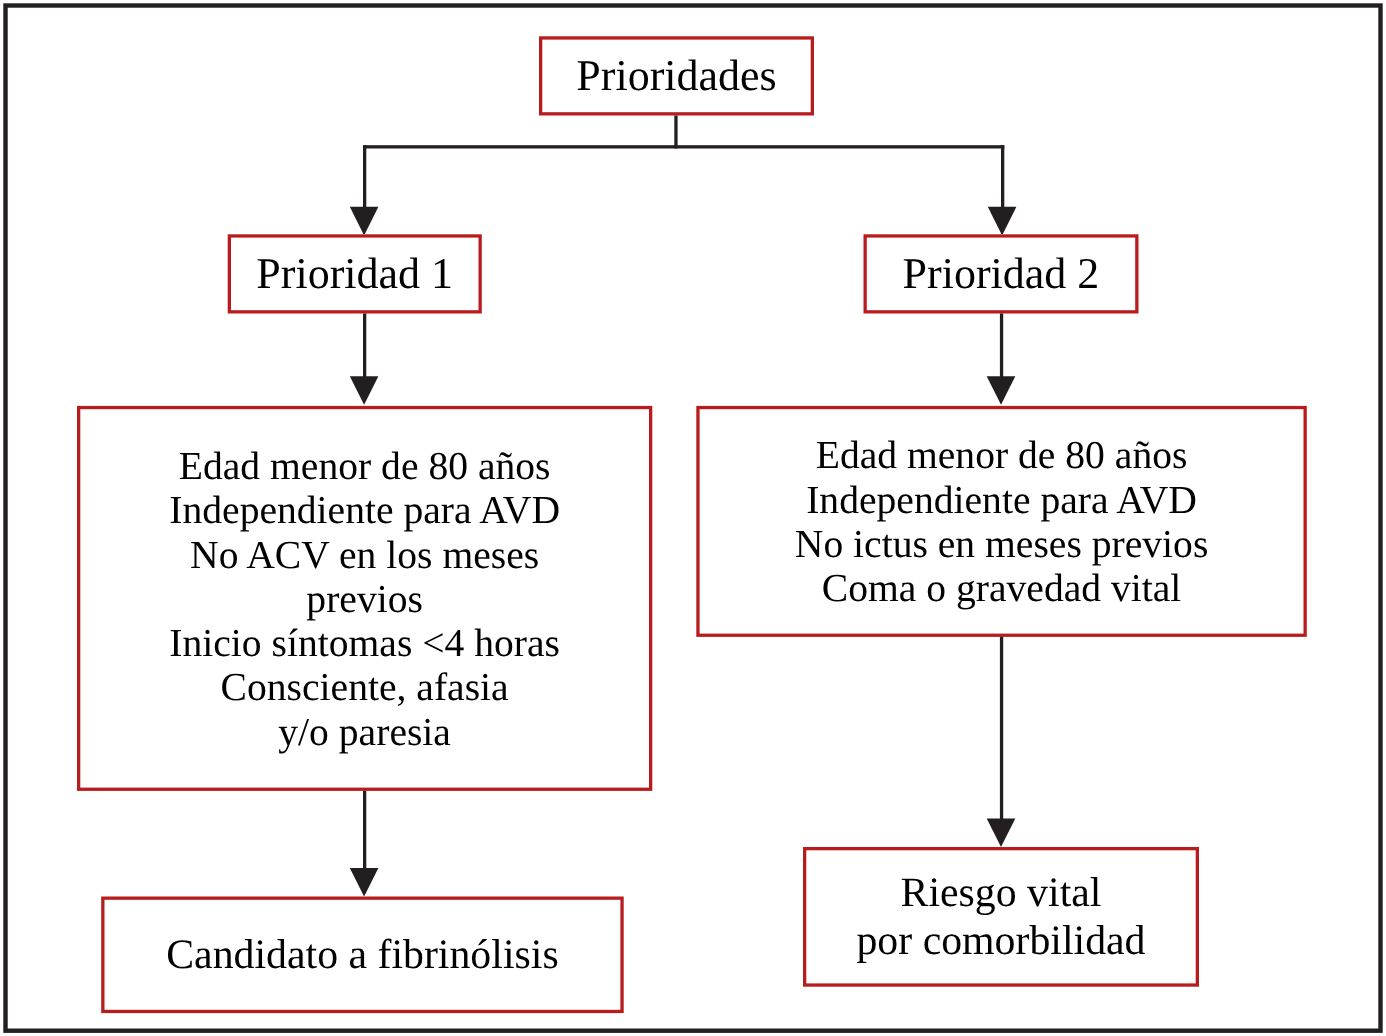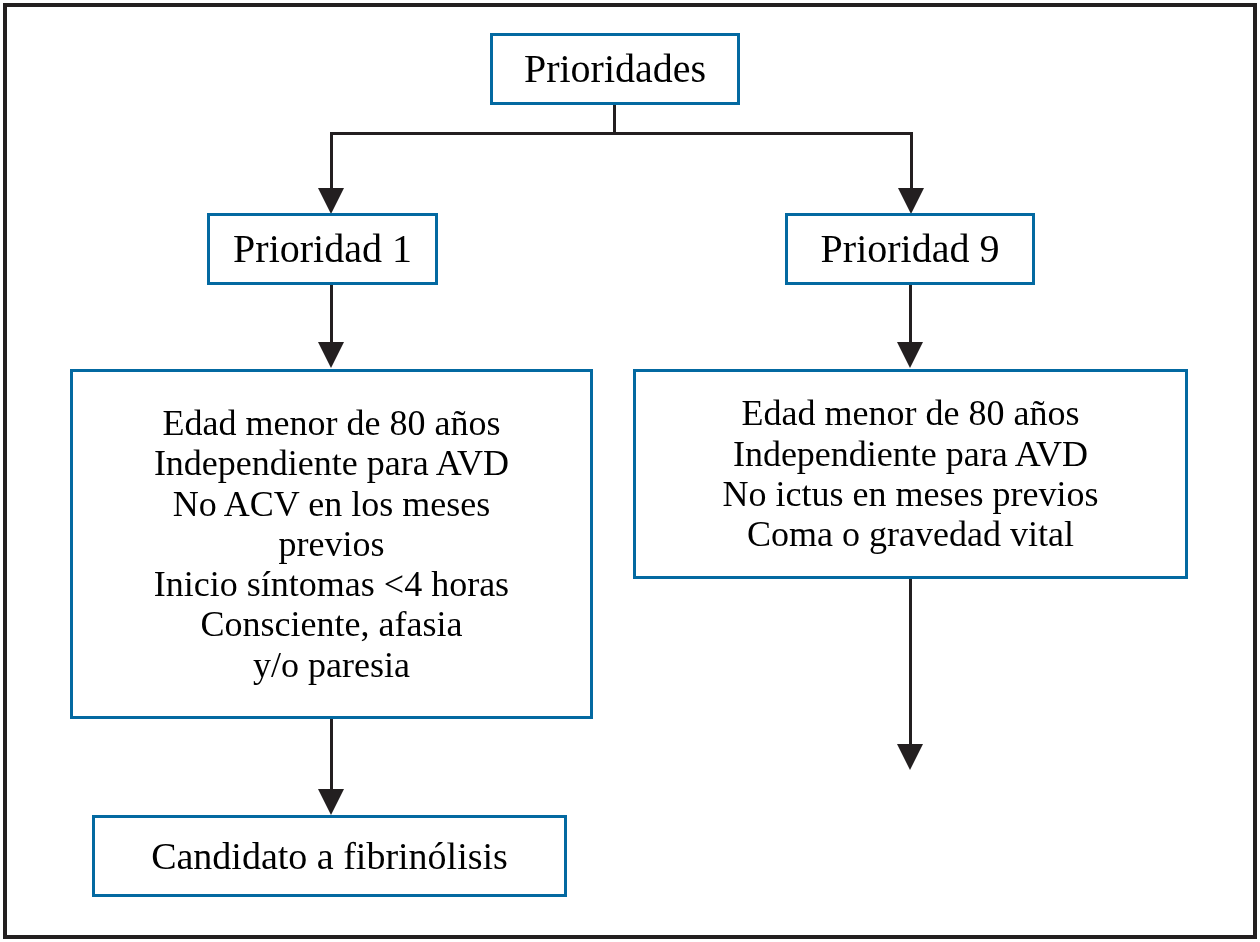--- a/index.html
+++ b/index.html
@@ -24,21 +24,21 @@
     top: 3px;
     width: 1254px;
     height: 936px;
     box-sizing: border-box;
     border: 4px solid #231f20;
     pointer-events: none;
   }
   .node {
     position: absolute;
     box-sizing: border-box;
-    border: 3px solid #0369a1;
+    border: 3px solid #b91c1c;
     background: #ffffff;
     display: flex;
     align-items: center;
     justify-content: center;
     text-align: center;
     color: #000000;
     line-height: 1.12;
     padding: 2px 20px;
   }
   .node-text {
@@ -61,21 +61,21 @@
   }
   #node-criteria-1 {
     left: 70px; top: 369px; width: 523px; height: 350px;
     font-size: 36px;
   }
   #node-criteria-2 {
     left: 633px; top: 369px; width: 555px; height: 210px;
     font-size: 36px;
   }
   #node-outcome-1 {
-    left: 92px; top: 815px; width: 475px; height: 82px;
+    left: 92px; top: 815px; width: 475px; height: 106px;
     font-size: 38px;
     text-align: center;
   }
   #node-outcome-2 {
     left: 730px; top: 770px; width: 360px; height: 127px;
     font-size: 38px;
   }
 
   
   .line {
@@ -124,21 +124,21 @@
   <div class="line line-h" id="conn-root-bar"></div>
   <div class="line line-v" id="conn-root-left"></div>
   <div class="line line-v" id="conn-root-right"></div>
   <div class="arrowhead" id="arrow-root-left"></div>
   <div class="arrowhead" id="arrow-root-right"></div>
 
   <div class="node" id="node-priority-1">
     <span class="node-text">Prioridad 1</span>
   </div>
   <div class="node" id="node-priority-2">
-    <span class="node-text">Prioridad 9</span>
+    <span class="node-text">Prioridad 2</span>
   </div>
 
   <div class="line line-v" id="conn-p1-stem"></div>
   <div class="arrowhead" id="arrow-p1"></div>
   <div class="line line-v" id="conn-p2-stem"></div>
   <div class="arrowhead" id="arrow-p2"></div>
 
   <div class="node" id="node-criteria-1">
     <span class="node-text">Edad menor de 80 años
 Independiente para AVD
@@ -156,14 +156,18 @@
   </div>
 
   <div class="line line-v" id="conn-c1-stem"></div>
   <div class="arrowhead" id="arrow-c1"></div>
   <div class="line line-v" id="conn-c2-stem"></div>
   <div class="arrowhead" id="arrow-c2"></div>
 
   <div class="node" id="node-outcome-1">
     <span class="node-text">Candidato a fibrinólisis</span>
   </div>
+  <div class="node" id="node-outcome-2">
+    <span class="node-text">Riesgo vital
+por comorbilidad</span>
+  </div>
 
 </div>
 
 </body></html>

